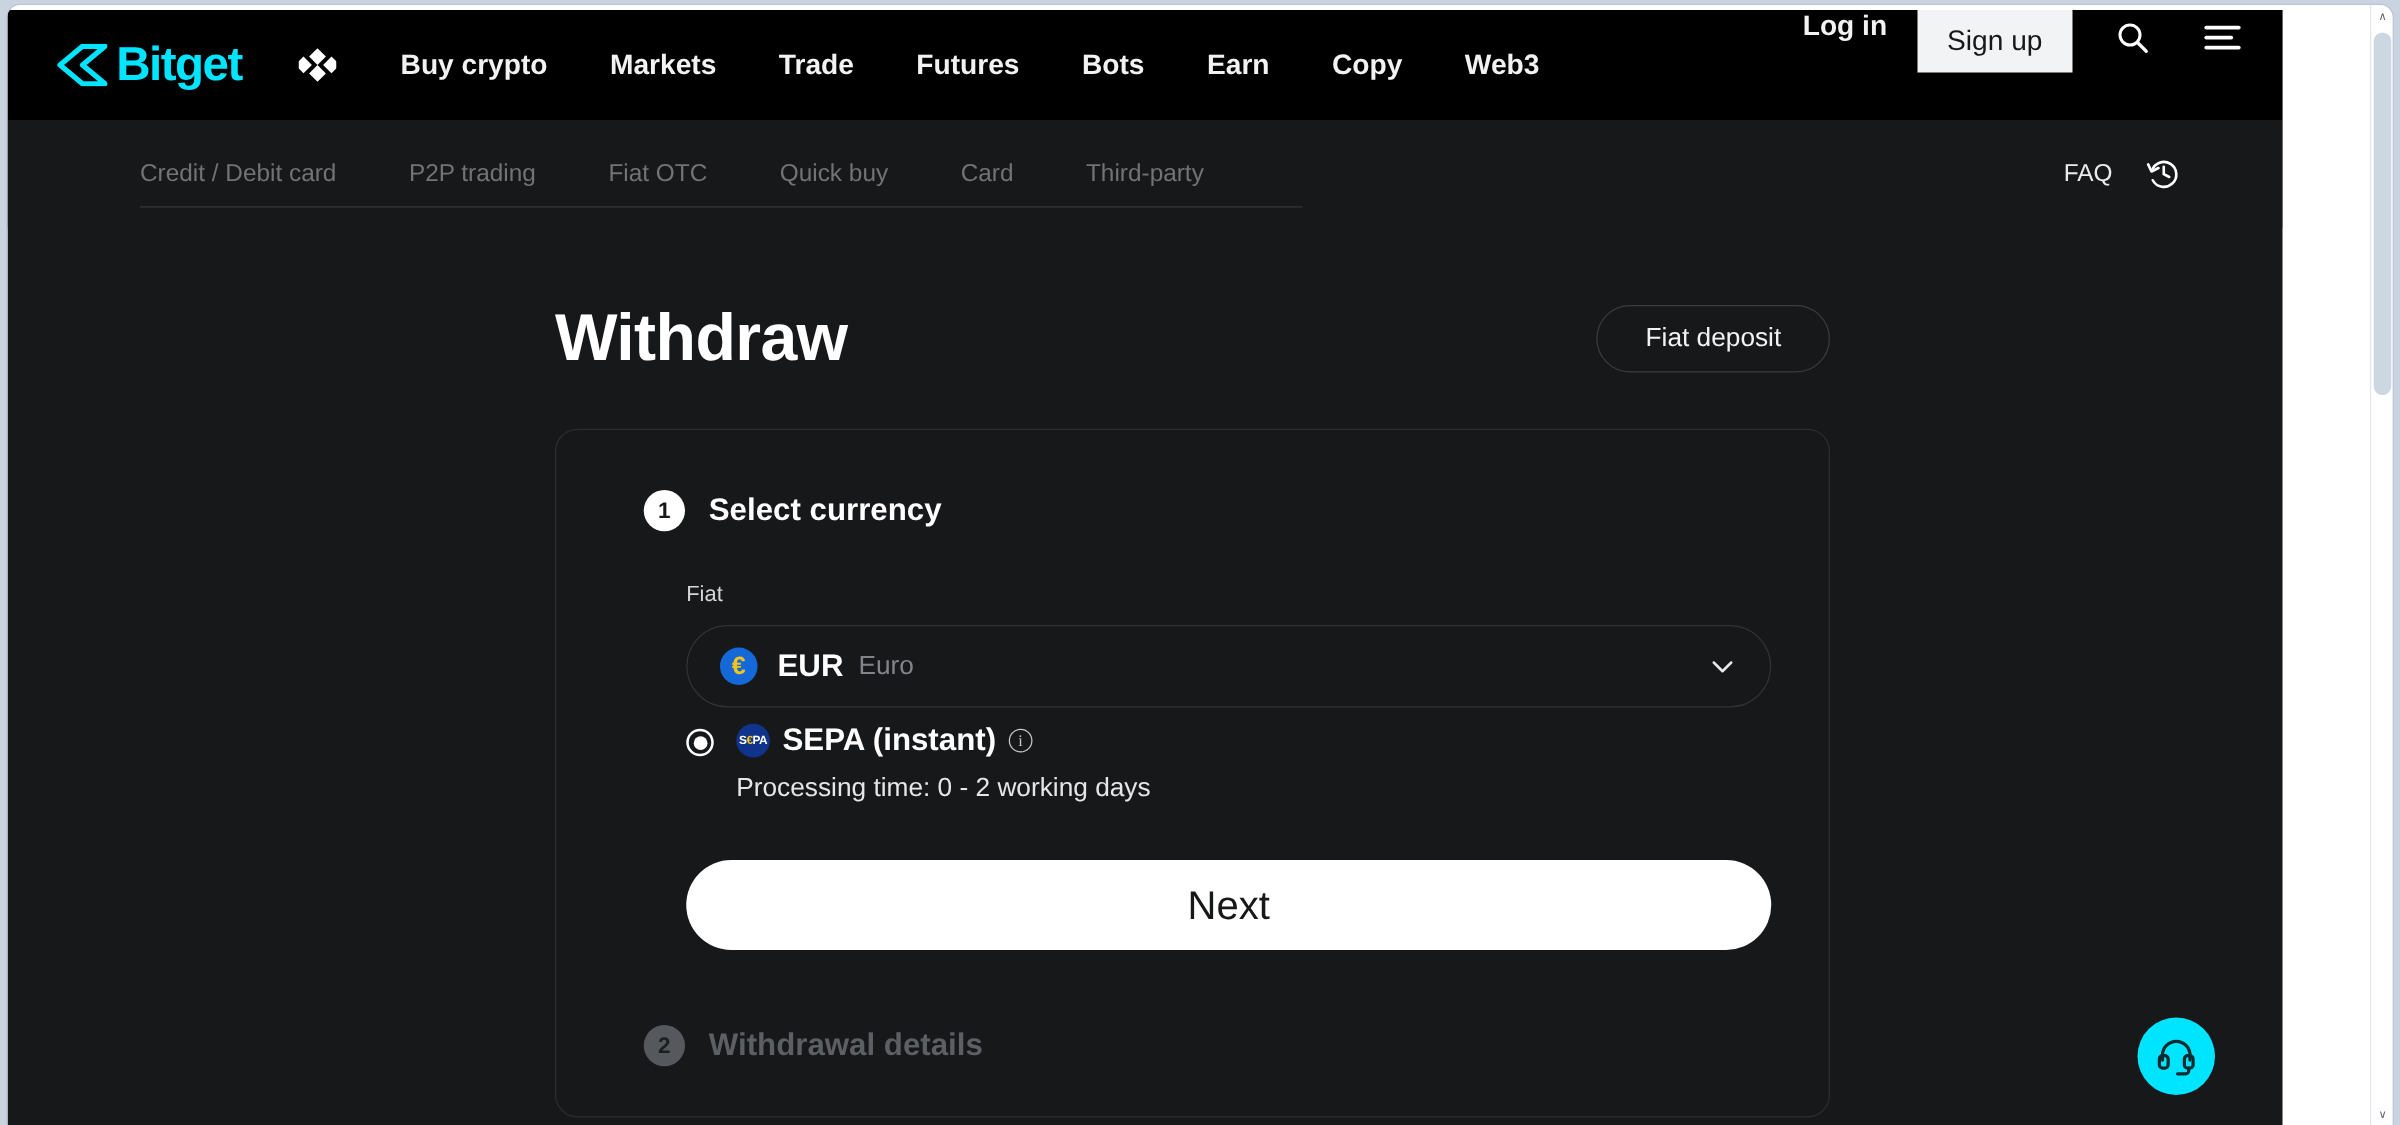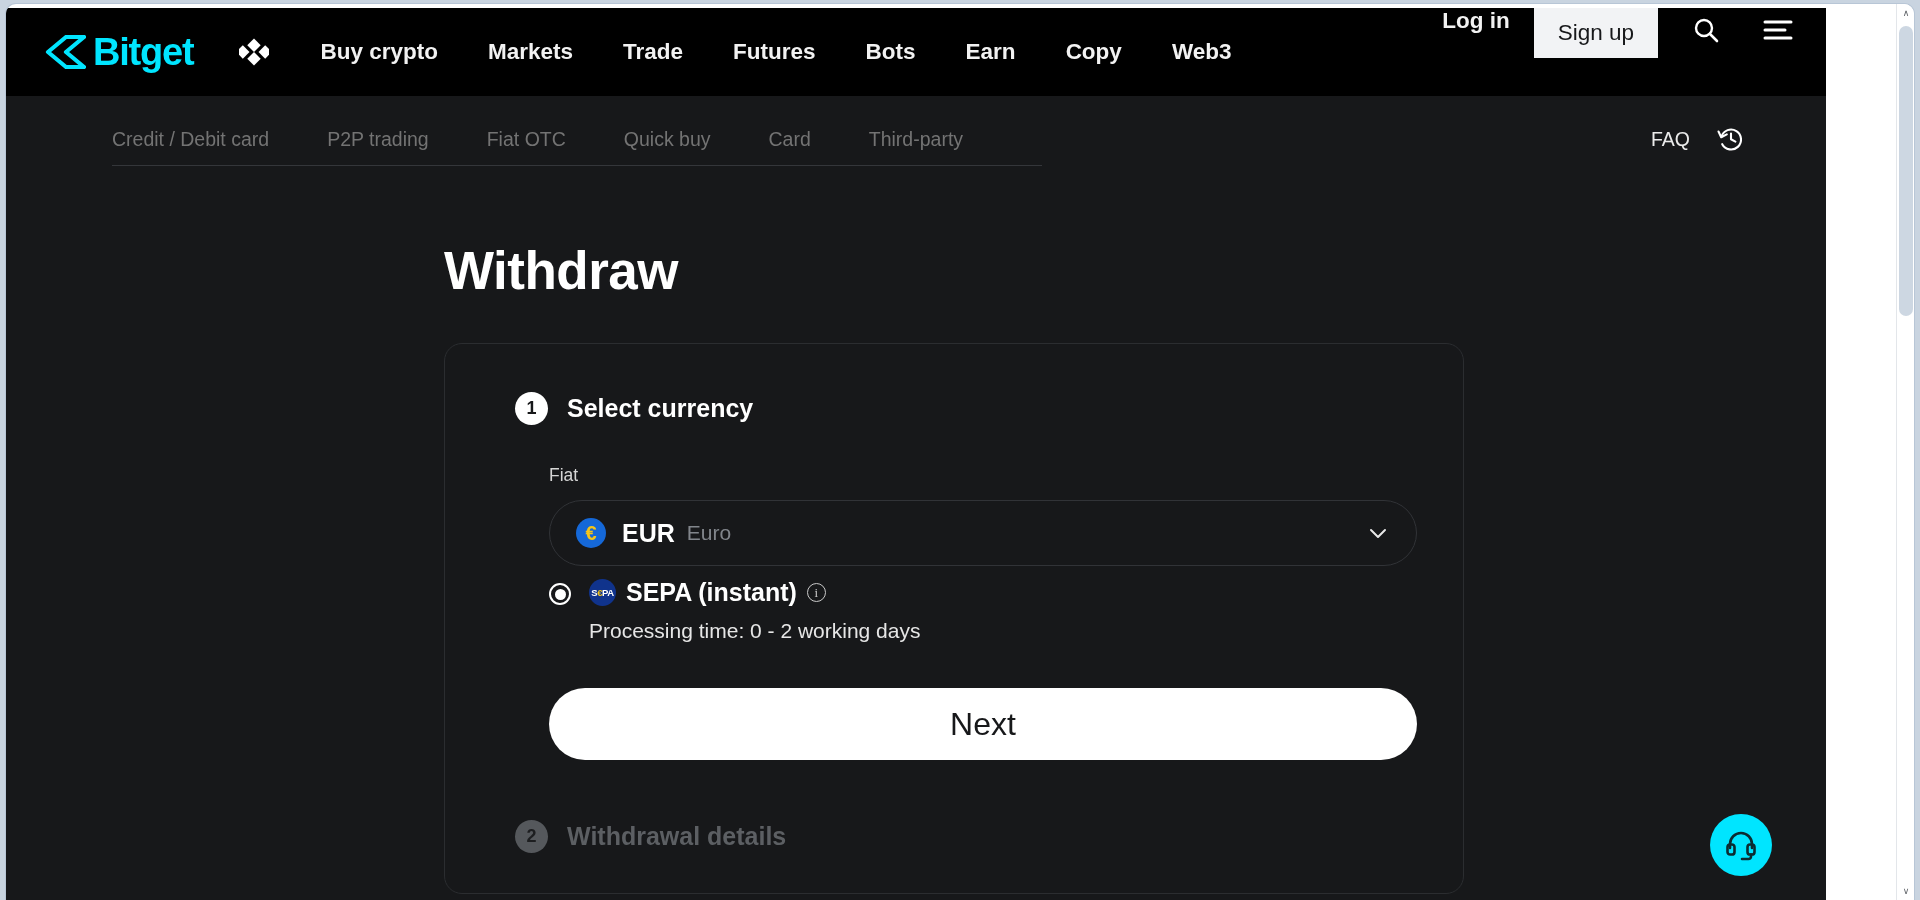--- a/index.html
+++ b/index.html
@@ -498,20 +498,21 @@
             <polyline points="15,9.5 15,15.3 19.4,17.6" fill="none" stroke="#ffffff" stroke-width="2.1" stroke-linecap="round" stroke-linejoin="round"></polyline>
           </svg>
         </div>
       </div>
     </div>
 
     <div id="content">
 
       <div id="page-head">
         <h1 id="page-title">Withdraw</h1>
+        <button id="fiat-deposit-button">Fiat deposit</button>
       </div>
 
       <div id="step-card">
 
         <div class="step-header">
           <div class="step-badge">1</div>
           <div class="step-title">Select currency</div>
         </div>
 
         <div class="field-block">

